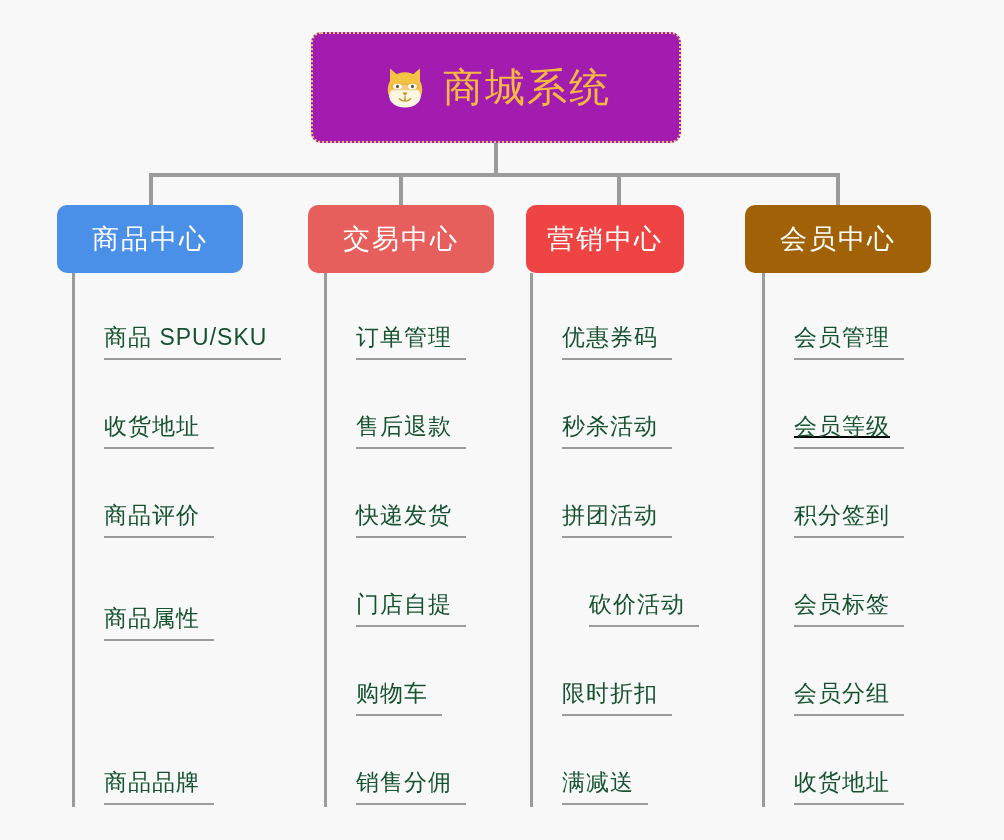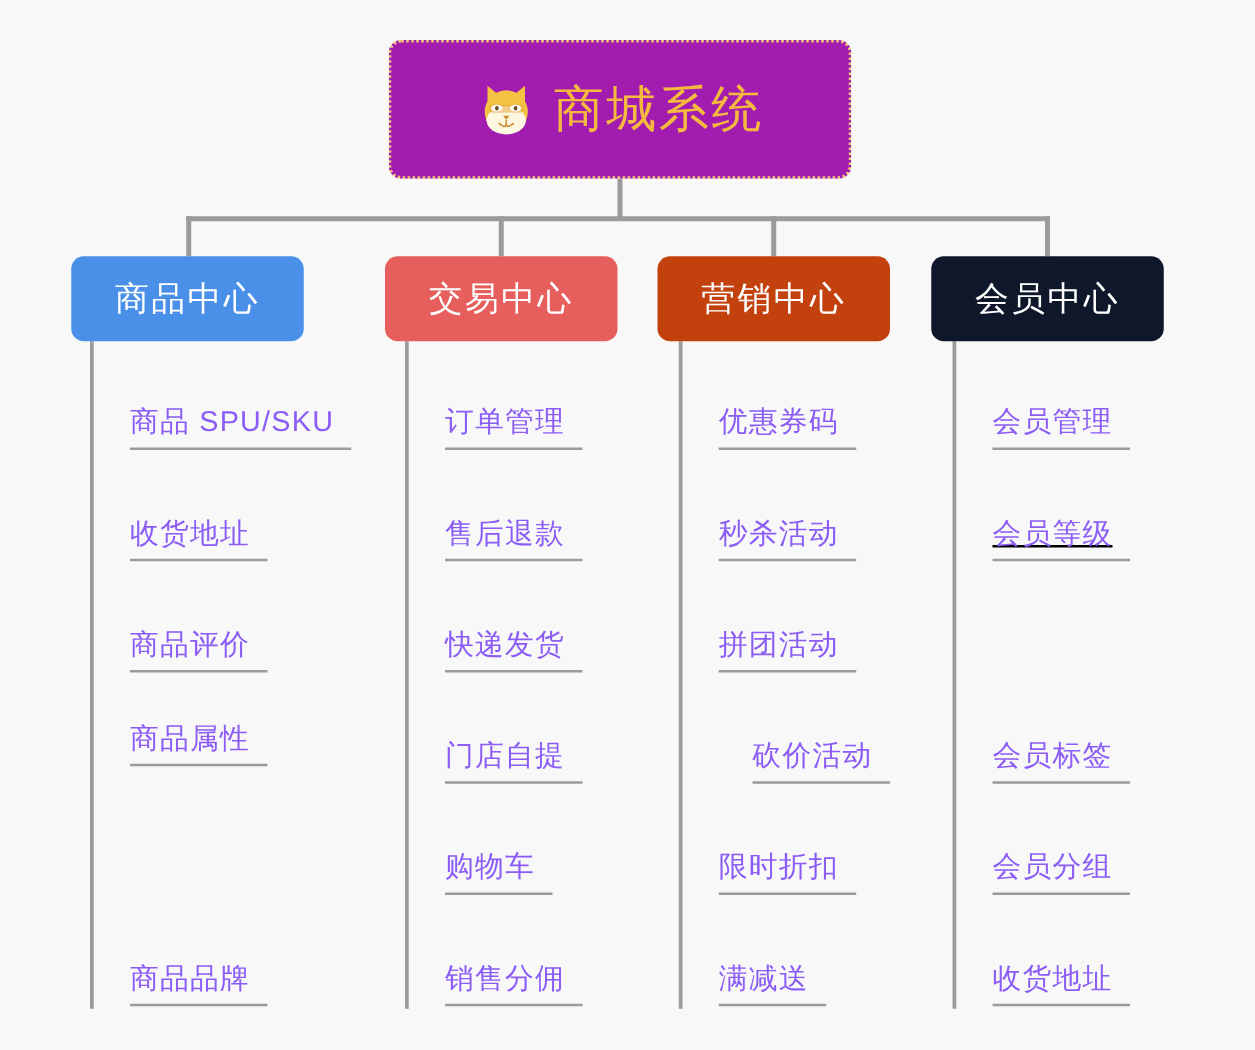--- a/index.html
+++ b/index.html
@@ -106,21 +106,21 @@
     position: absolute;
     left: 0;
     height: 89px;
     display: flex;
     align-items: flex-end;
     padding-left: 32px;
     padding-bottom: 2px;
   }
   .leaf-label {
     font-size: 23px;
-    color: #8b5cf6;
+    color: #14532d;
     white-space: nowrap;
     padding: 0 14px 6px 0;
     border-bottom: 2px solid #9b9b9b;
     letter-spacing: 1px;
     line-height: 1.2;
   }
 </style>
 </head>
 <body style="background: rgb(248, 248, 249);">
 
@@ -166,39 +166,39 @@
     </span>
     <span class="root-title" style="color: rgb(245, 185, 64);">商城系统</span>
   </div>
 
   <div class="branch-header" style="left: 57px; top: 205px; width: 186px; background: rgb(74, 144, 232);">
     <span>商品中心</span>
   </div>
   <div class="branch-header" style="left: 308px; top: 205px; width: 186px; background: rgb(230, 95, 92);">
     <span>交易中心</span>
   </div>
-  <div class="branch-header" style="left: 526px; top: 205px; width: 186px; background: #c2410c;">
+  <div class="branch-header" style="left: 526px; top: 205px; width: 158px; background: #ef4444;">
     <span>营销中心</span>
   </div>
-  <div class="branch-header" style="left: 745px; top: 205px; width: 186px; background: #0f172a;">
+  <div class="branch-header" style="left: 745px; top: 205px; width: 186px; background: #a16207;">
     <span>会员中心</span>
   </div>
 
   <div class="leaf-column" style="left:72px; top:273px; width:240px; height:546px;">
     <div class="leaf-spine" style="height:534px;"></div>
     <div class="leaf-item" style="top:0px;">
       <span class="leaf-label">商品 SPU/SKU</span>
     </div>
     <div class="leaf-item" style="top:89px;">
       <span class="leaf-label">收货地址</span>
     </div>
     <div class="leaf-item" style="top:178px;">
       <span class="leaf-label">商品评价</span>
     </div>
-    <div class="leaf-item" style="top:253px;text-align:right;">
+    <div class="leaf-item" style="top:281px;text-align:right;">
       <span class="leaf-label">商品属性</span>
     </div>
     <div class="leaf-item" style="top:445px;">
       <span class="leaf-label">商品品牌</span>
     </div>
   </div>
 
   <div class="leaf-column" style="left:324px; top:273px; width:200px; height:546px;">
     <div class="leaf-spine" style="height:534px;"></div>
     <div class="leaf-item" style="top:0px;">
@@ -214,21 +214,21 @@
       <span class="leaf-label">门店自提</span>
     </div>
     <div class="leaf-item" style="top:356px;">
       <span class="leaf-label">购物车</span>
     </div>
     <div class="leaf-item" style="top:445px;">
       <span class="leaf-label">销售分佣</span>
     </div>
   </div>
 
-  <div class="leaf-column" style="left:543px; top:273px; width:200px; height:546px;">
+  <div class="leaf-column" style="left:530px; top:273px; width:200px; height:546px;">
     <div class="leaf-spine" style="height:534px;"></div>
     <div class="leaf-item" style="top:0px;">
       <span class="leaf-label">优惠券码</span>
     </div>
     <div class="leaf-item" style="top:89px;">
       <span class="leaf-label">秒杀活动</span>
     </div>
     <div class="leaf-item" style="top:178px;">
       <span class="leaf-label">拼团活动</span>
     </div>
@@ -244,20 +244,23 @@
   </div>
 
   <div class="leaf-column" style="left:762px; top:273px; width:200px; height:546px;">
     <div class="leaf-spine" style="height:534px;"></div>
     <div class="leaf-item" style="top:0px;">
       <span class="leaf-label">会员管理</span>
     </div>
     <div class="leaf-item" style="top:89px;text-decoration:underline;">
       <span class="leaf-label">会员等级</span>
     </div>
+    <div class="leaf-item" style="top:178px;">
+      <span class="leaf-label">积分签到</span>
+    </div>
     <div class="leaf-item" style="top:267px;">
       <span class="leaf-label">会员标签</span>
     </div>
     <div class="leaf-item" style="top:356px;">
       <span class="leaf-label">会员分组</span>
     </div>
     <div class="leaf-item" style="top:445px;">
       <span class="leaf-label">收货地址</span>
     </div>
   </div>

